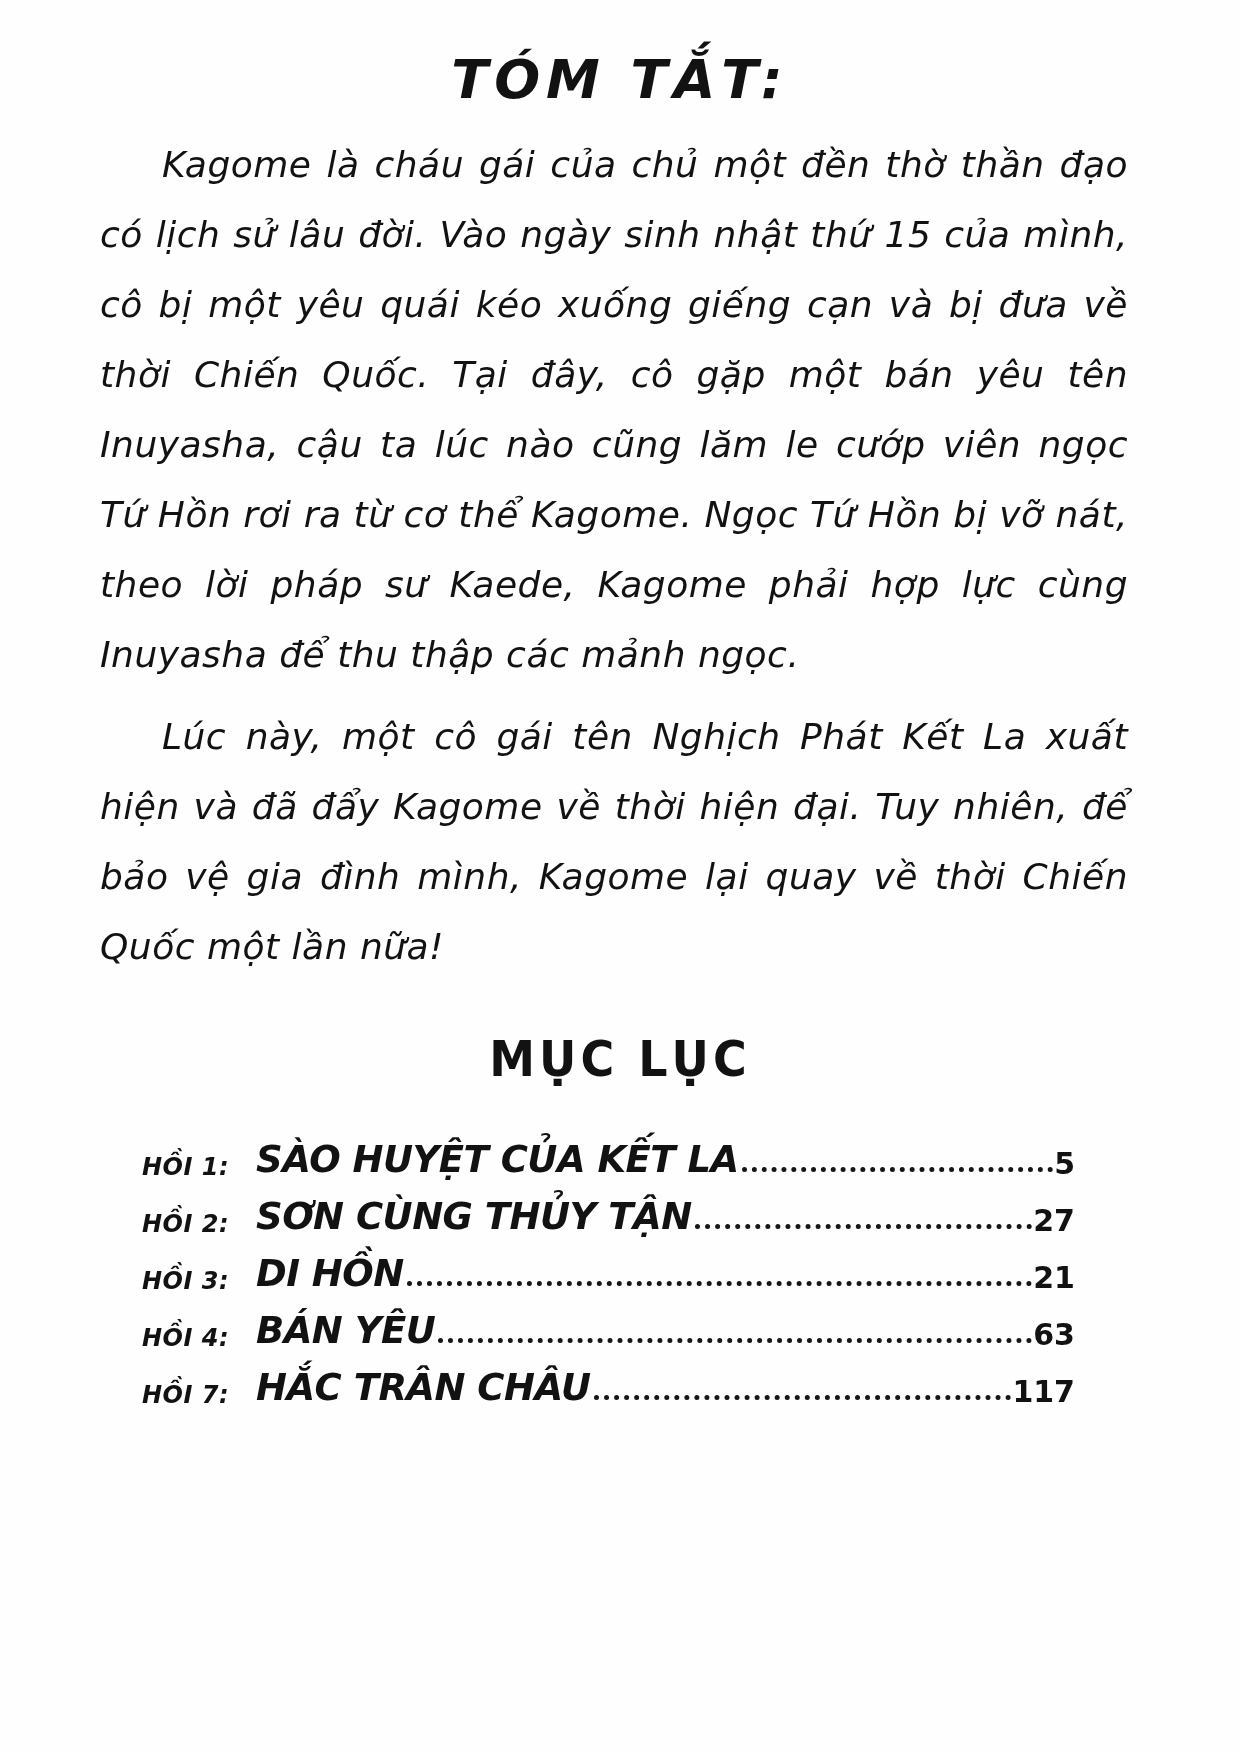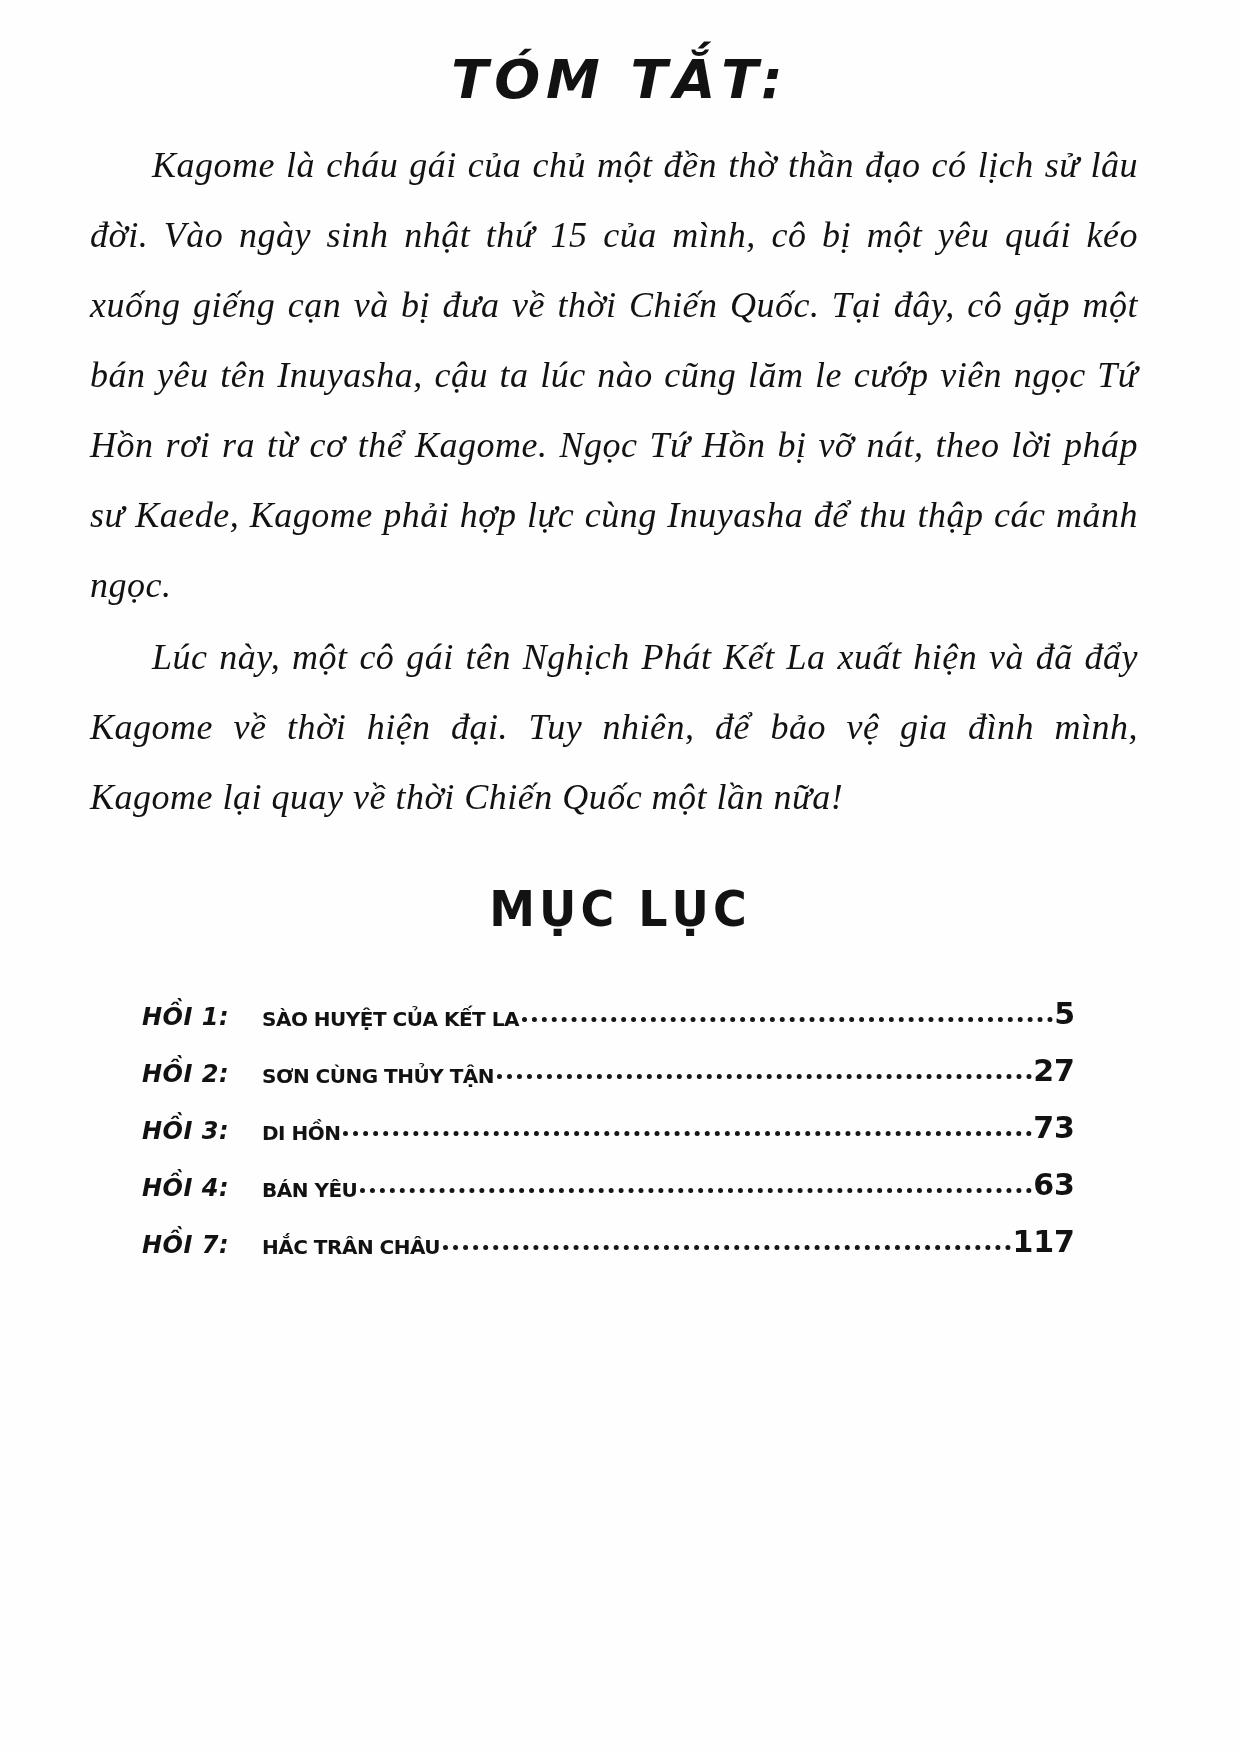--- a/index.html
+++ b/index.html
@@ -27,23 +27,22 @@
   }
   .body-text {
     margin: 16px 100px 0 88px;
     font-size: 36px;
     font-style: italic;
     line-height: 70px;
     text-align: justify;
     letter-spacing: 0.5px;
   }
   .body-text p {
-    margin: 2px;
+    margin: 12px;
     text-indent: 62px;
-    font-family: Liberation Serif, serif;
   }
   .toc-title {
     margin-top: 50px;
     text-align: center;
     font-size: 46px;
     font-weight: 700;
     letter-spacing: 4px;
     transform: scaleY(1.08);
   }
   .toc {
@@ -57,24 +56,25 @@
   .toc-chapter {
     font-style: italic;
     font-weight: 700;
     font-size: 24px;
     letter-spacing: 0.5px;
     min-width: 96px;
     white-space: nowrap;
   }
   .toc-chapter-title {
     font-weight: 700;
-    font-size: 20px;
+    font-size: 37px;
     letter-spacing: -0.5px;
     white-space: nowrap;
-    margin-left: 24px;
+    margin-left: 18px;
+    font-style: italic;
   }
   .dot-leader {
     flex: 1;
     height: 0;
     border-bottom: 5px dotted #161616;
     margin: 0 1px 9px 3px;
   }
   .toc-page-number {
     font-weight: 700;
     font-size: 30px;
@@ -109,21 +109,21 @@
       <span class="toc-chapter">HỒI 2:</span>
       <span class="toc-chapter-title">SƠN CÙNG THỦY TẬN</span>
       <span class="dot-leader"></span>
       <span class="toc-page-number">27</span>
     </div>
 
     <div class="toc-row">
       <span class="toc-chapter">HỒI 3:</span>
       <span class="toc-chapter-title">DI HỒN</span>
       <span class="dot-leader"></span>
-      <span class="toc-page-number">73</span>
+      <span class="toc-page-number">21</span>
     </div>
 
     <div class="toc-row">
       <span class="toc-chapter">HỒI 4:</span>
       <span class="toc-chapter-title">BÁN YÊU</span>
       <span class="dot-leader"></span>
       <span class="toc-page-number">63</span>
     </div>
 
 

